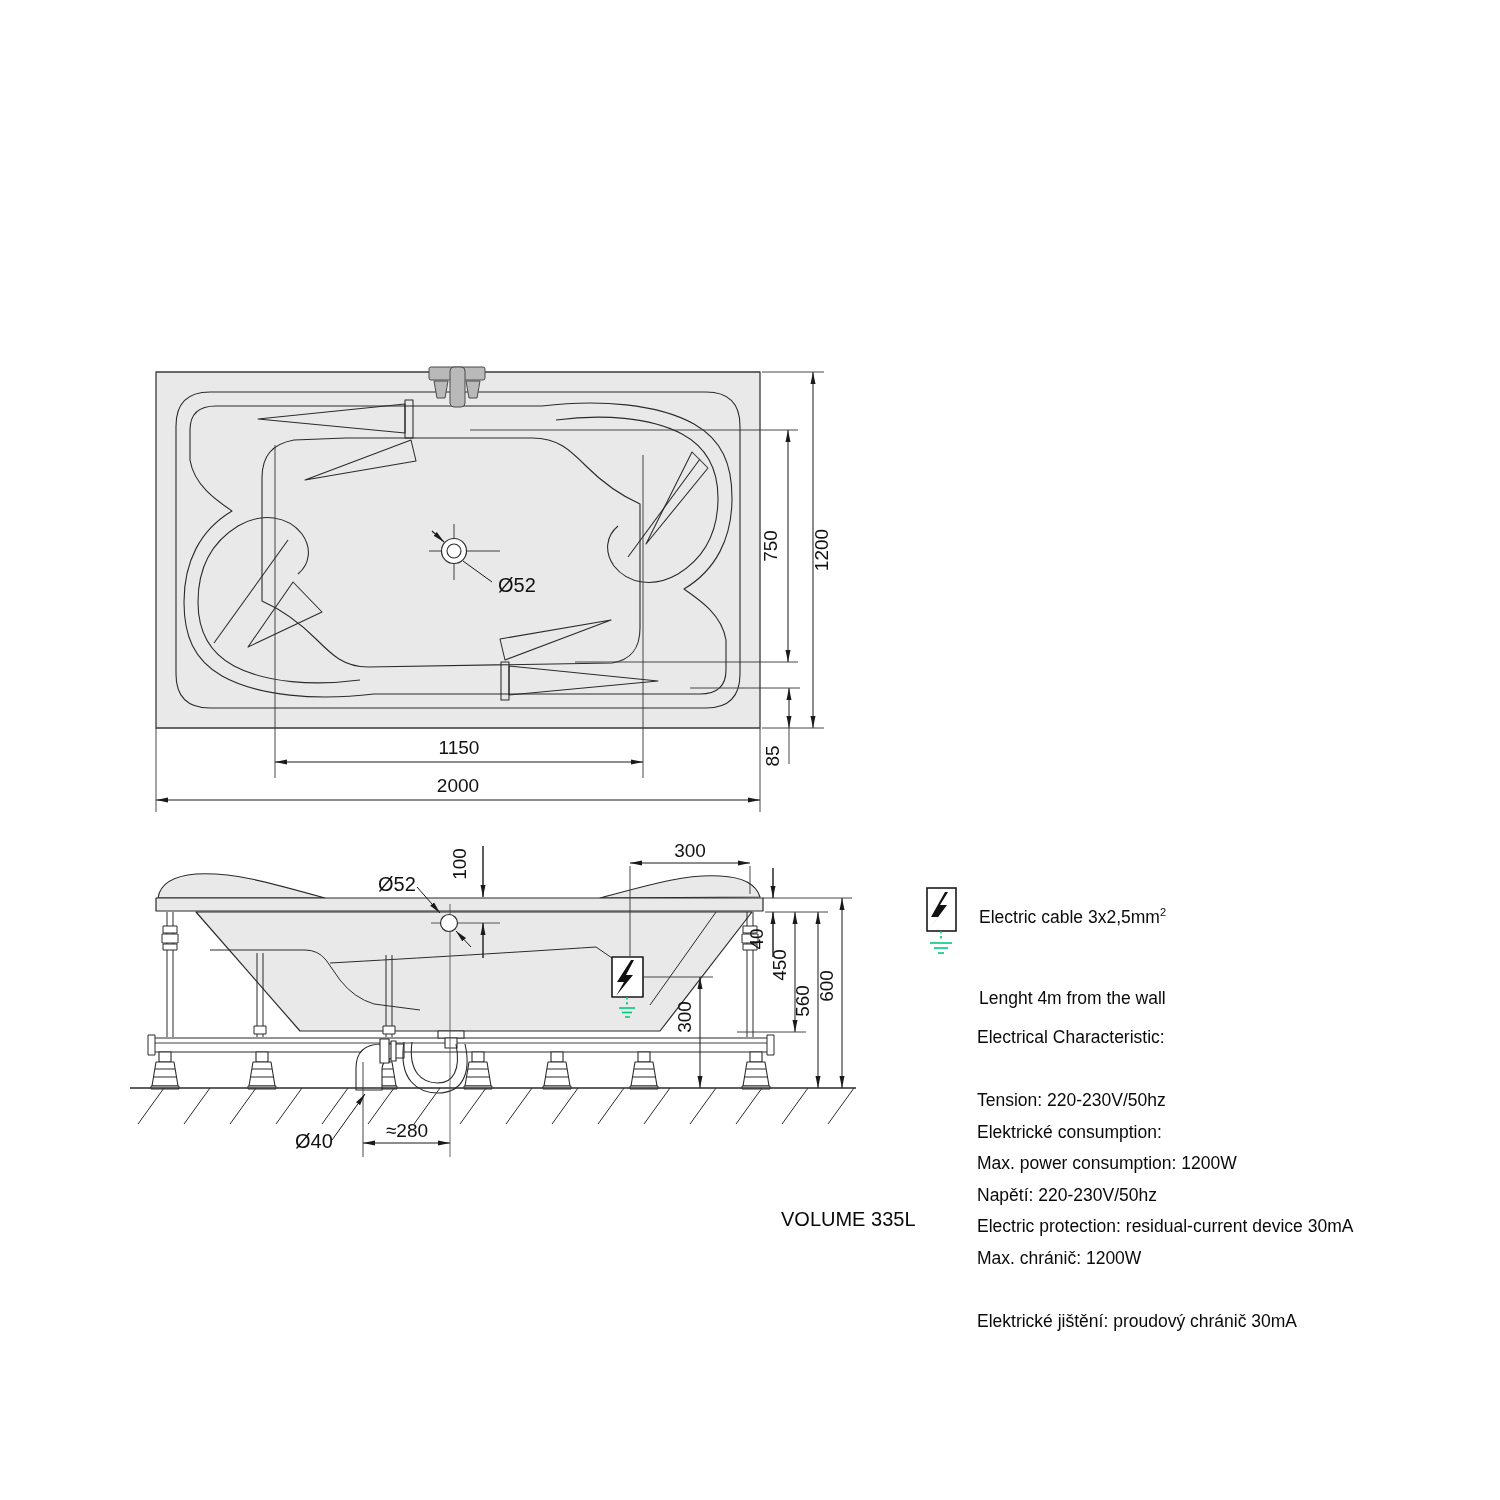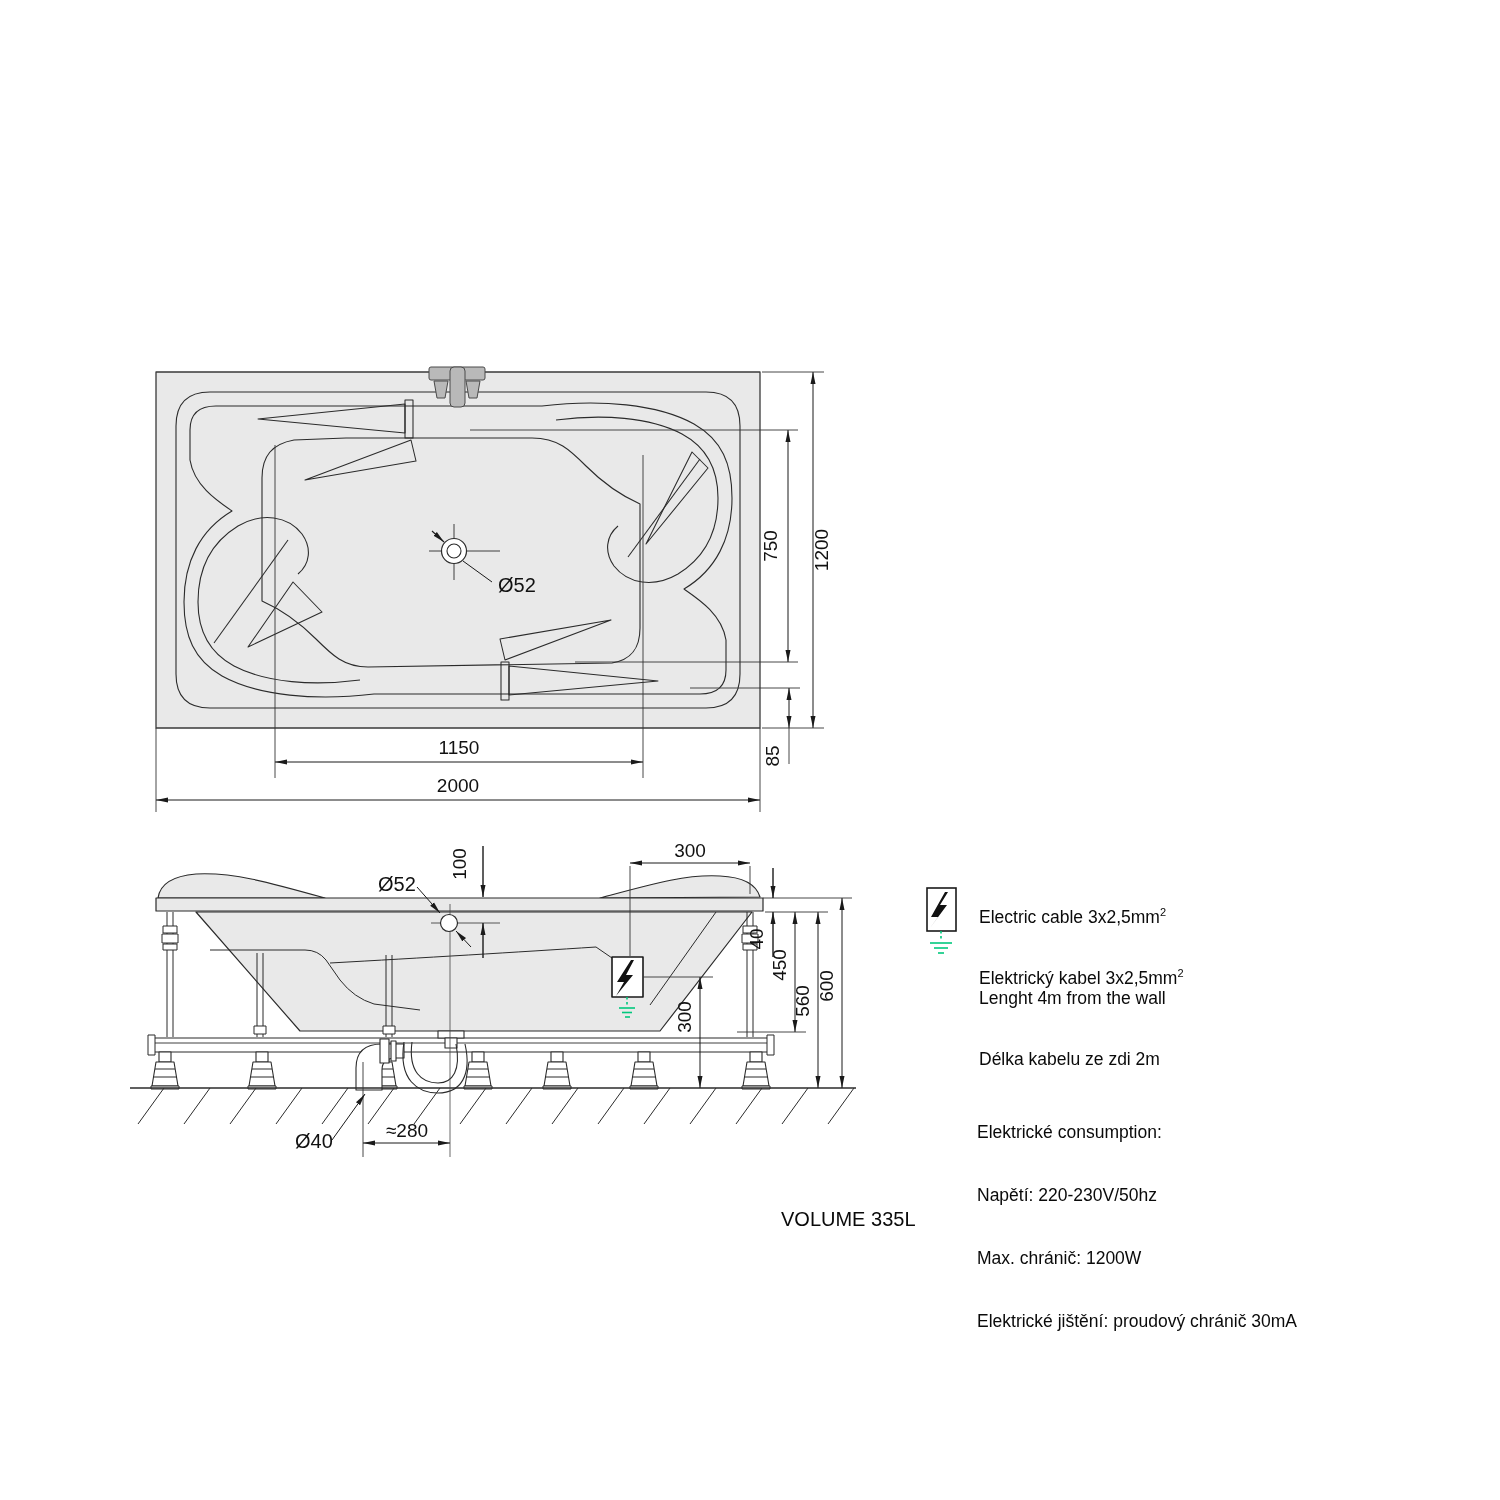--- a/index.html
+++ b/index.html
@@ -233,25 +233,27 @@
       <line x1="934" y1="948" x2="948" y2="948" stroke="#00c87d"></line>
       <line x1="938" y1="953" x2="944" y2="953" stroke="#00c87d"></line>
     </g>
   </g>
 </svg>
 
 <div class="noteCable" style="top:845px">
   <div><span>Electric cable 3x2,5mm</span><sup>2</sup></div>
   <div>Lenght 4m from the wall</div>
 </div>
-<div class="noteCable" style="top:906px">
-  <div><span>Elektrický kabel 3x2,5mm</span><sup>2</sup></div>
-  <div>Délka kabelu ze zdi 2m</div>
-</div>
-
+
+<div class="note" style="top:985px">
+  <div>Electrical Characteristic:</div>
+  <div>Tension: 220-230V/50hz</div>
+  <div>Max. power consumption: 1200W</div>
+  <div>Electric protection: residual-current device 30mA</div>
+</div>
 
 <div class="note" style="top:1080px">
   <div>Elektrické consumption:</div>
   <div>Napětí: 220-230V/50hz</div>
   <div>Max. chránič: 1200W</div>
   <div>Elektrické jištění: proudový chránič 30mA</div>
 </div>
 
 <div class="volume">VOLUME 335L</div>
 

